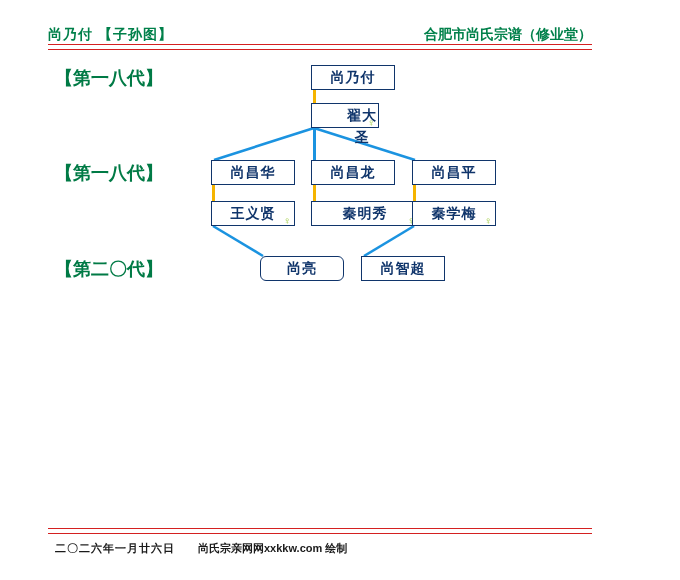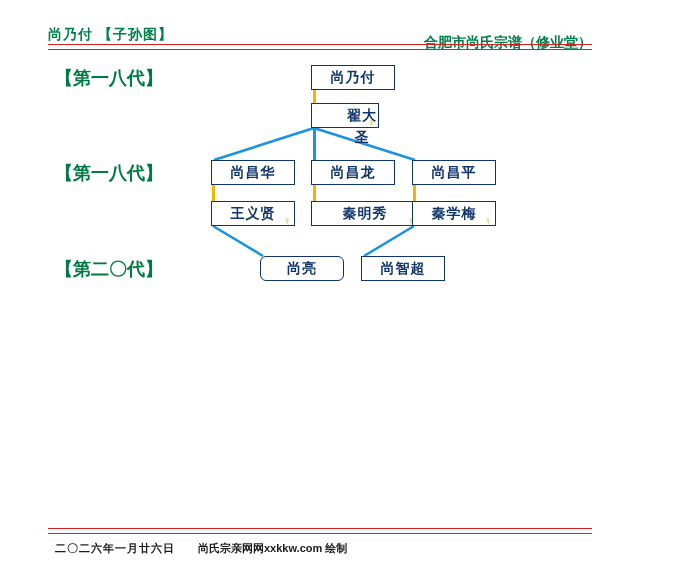--- a/index.html
+++ b/index.html
@@ -35,21 +35,20 @@
   }
   #header .h-right {
     position: absolute;
     right: 0;
     top: 0;
     font-size: 14px;
     font-weight: bold;
     color: #00804a;
     white-space: nowrap;
     letter-spacing: 0px;
-    margin-top: 8px;
   }
   .rule-double {
     position: absolute;
     left: 48px;
     width: 544px;
     height: 4px;
     border-top: 1.4px solid #d42020;
     border-bottom: 1.4px solid #d42020;
   }
   #rule-top { top: 44px; }

